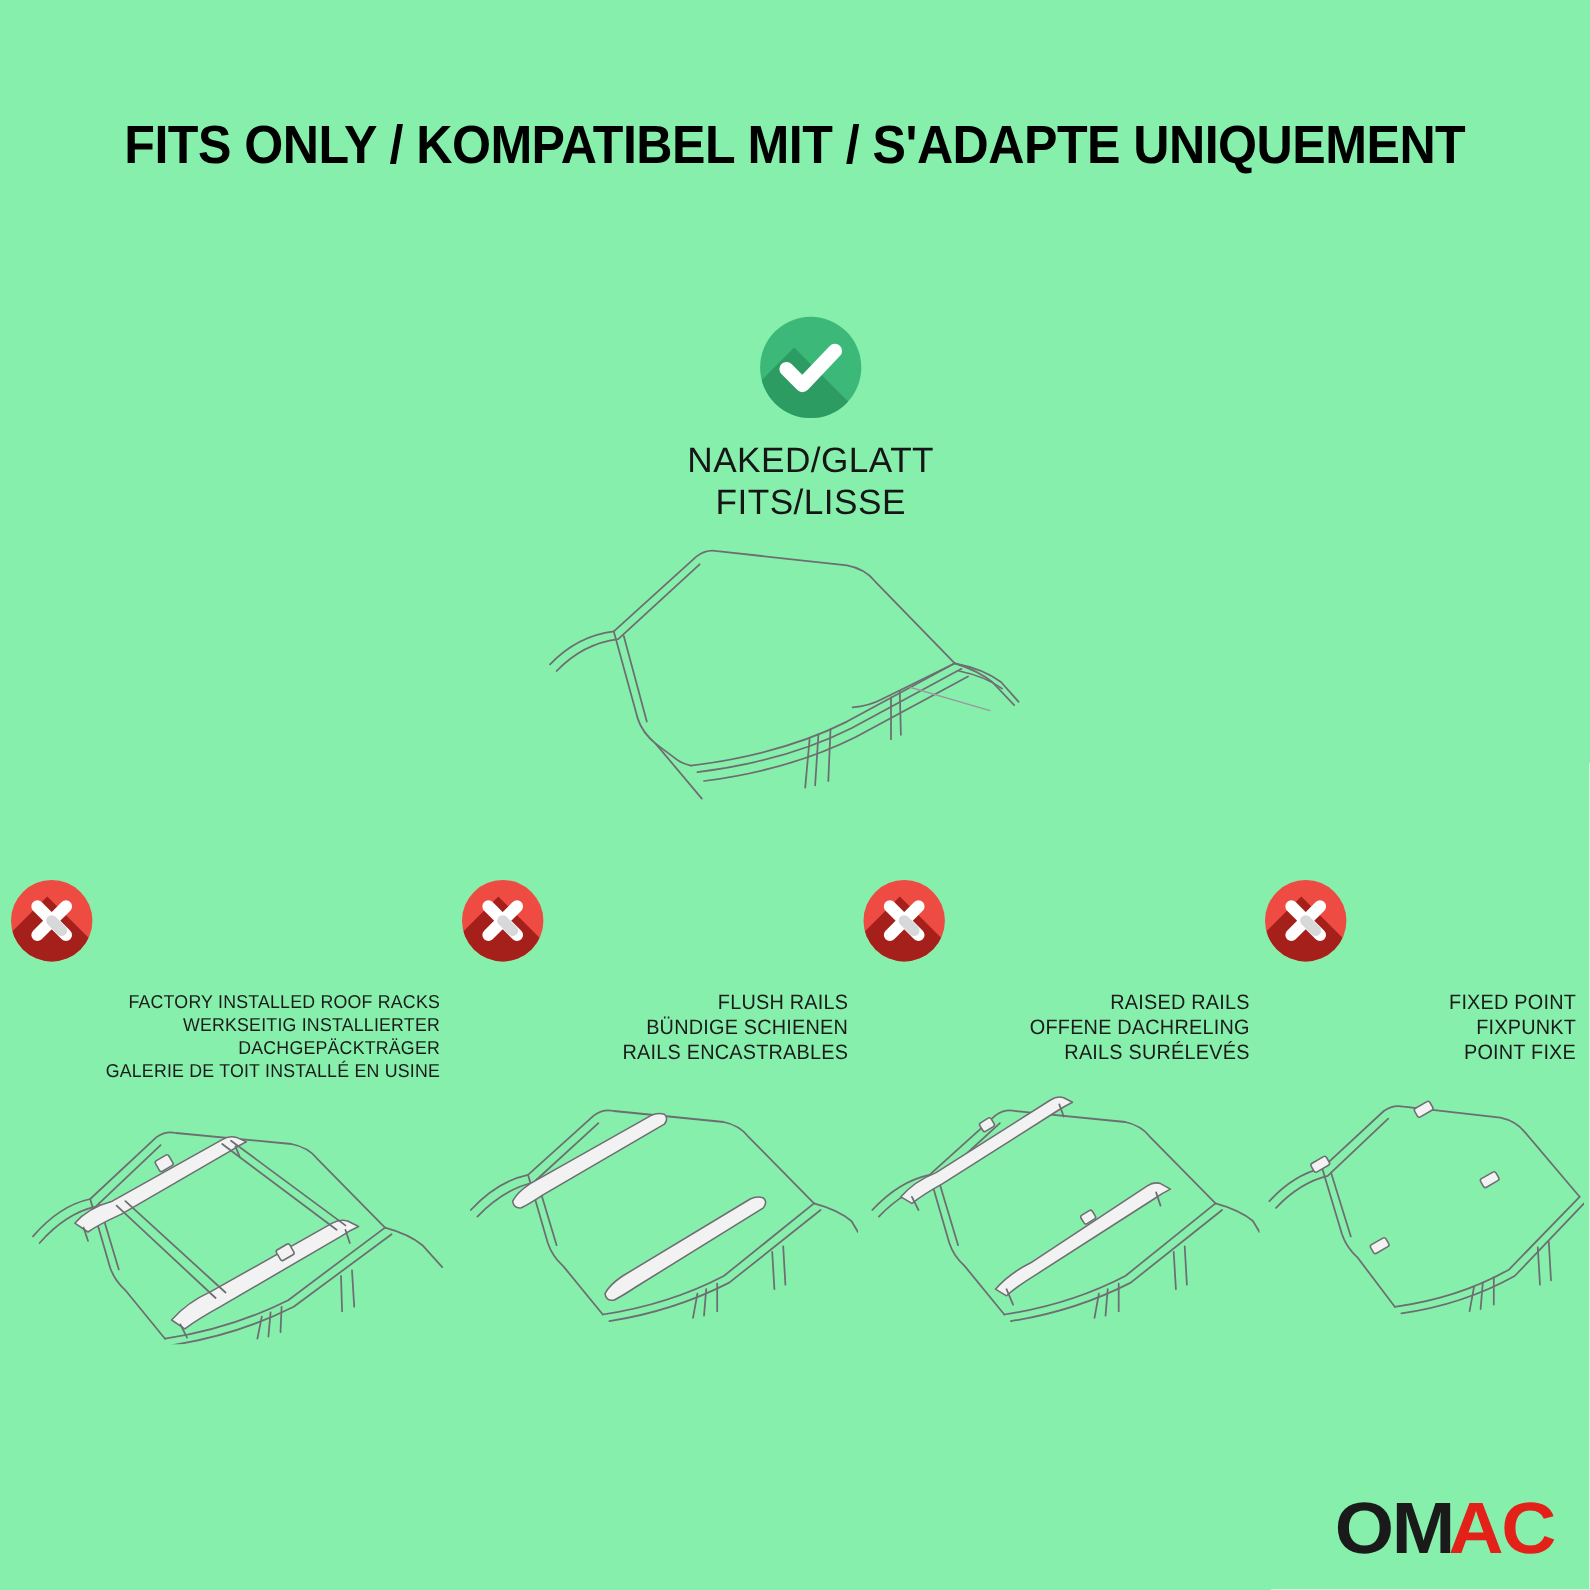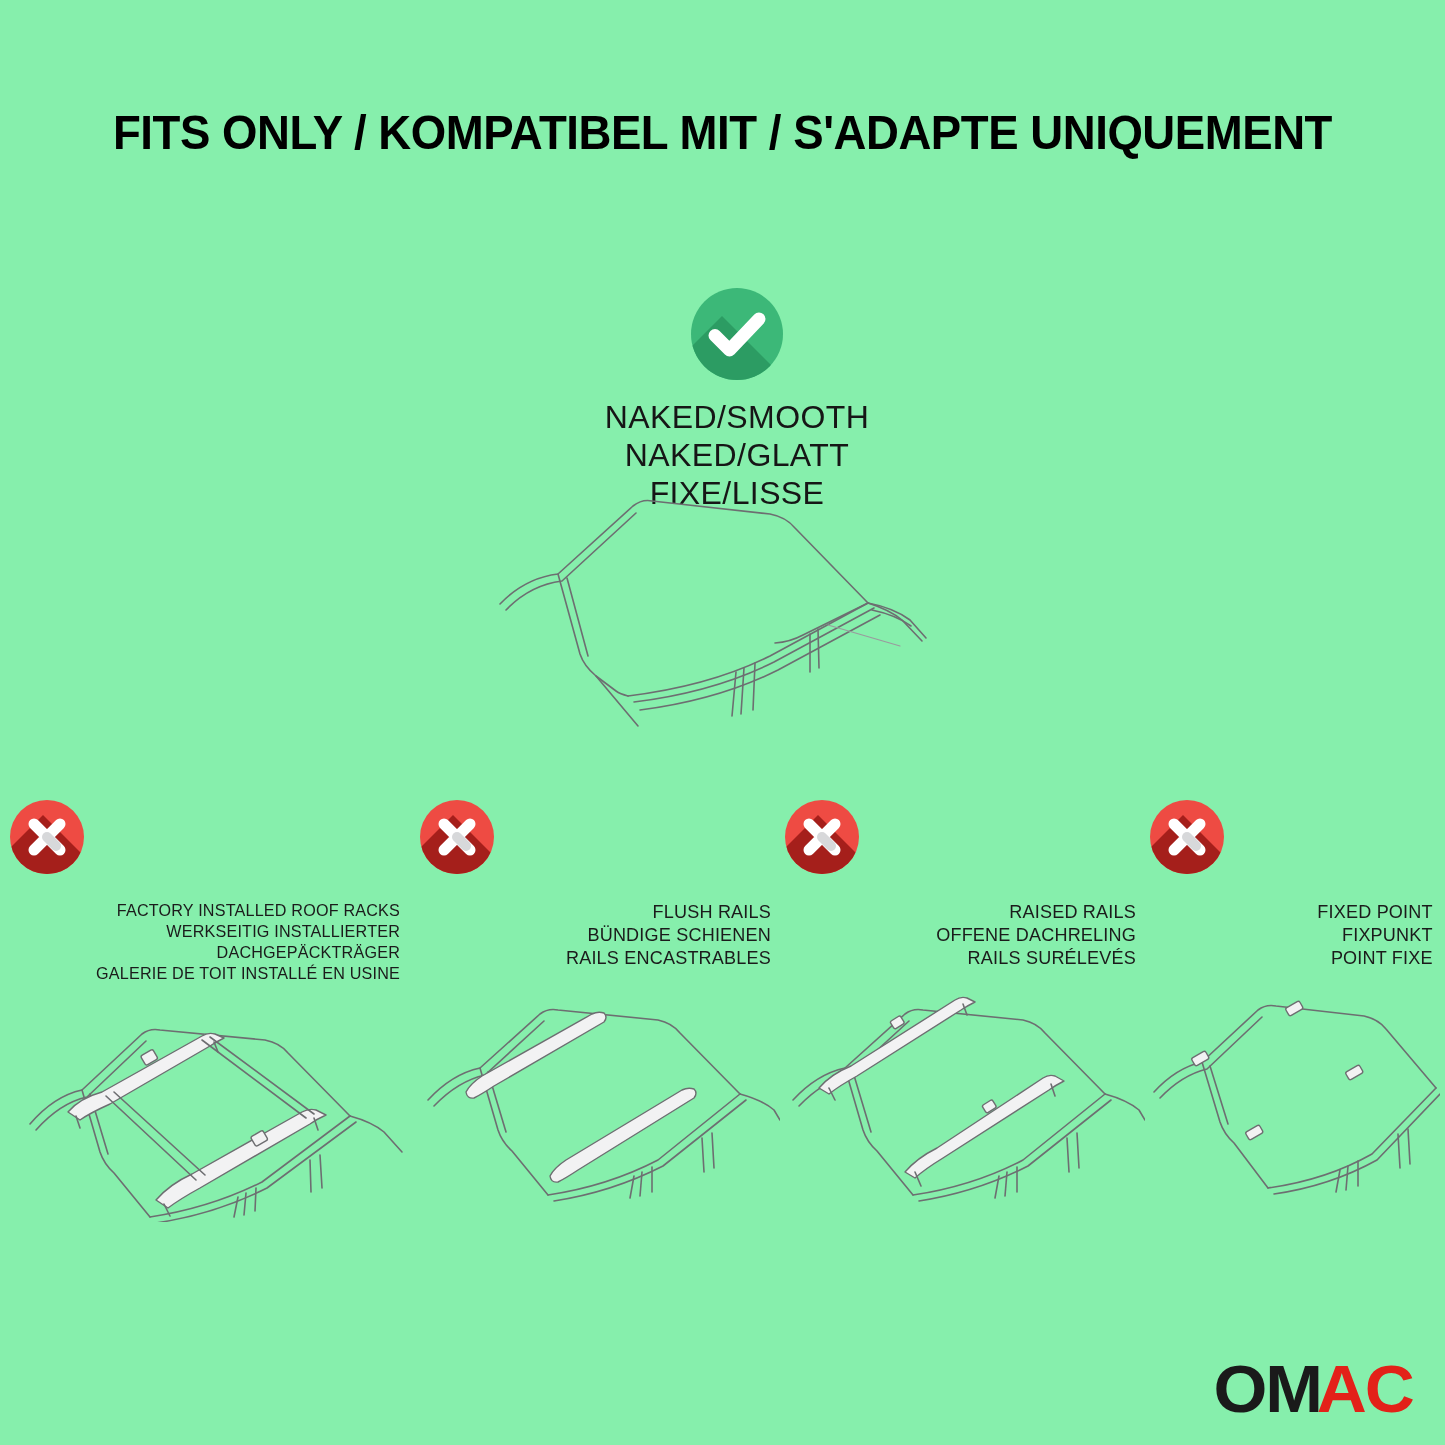--- a/index.html
+++ b/index.html
@@ -178,23 +178,22 @@
   <div id="ok-block">
     <div class="icon-wrap">
       <span class="badge ok">
         <span class="shadow"></span>
         <svg width="92" height="92" viewBox="0 0 92 92" aria-hidden="true">
           <path d="M24 47.5 L38.5 62 L68 31" fill="none" stroke="#ffffff" stroke-width="13" stroke-linecap="round" stroke-linejoin="round"></path>
         </svg>
       </span>
     </div>
     <div class="ok-labels">
-      <div>NAKED/SMOOTH</div>
       <div>NAKED/GLATT</div>
-      <div>FIXE/LISSE</div>
+      <div>FITS/LISSE</div>
     </div>
   </div>
 
   <div id="ok-drawing">
     <svg viewBox="0 0 540 260" width="540" height="260" class="line-art">
 
       <path d="M30 118 Q55 92 88 88 L163 20 Q172 13 182 15 L300 28 Q316 31 325 42 L398 117"></path>
       <path d="M36 124 Q60 99 92 95 L166 27"></path>
 
       <path d="M398 117 Q420 124 432 134 L452 155"></path>

